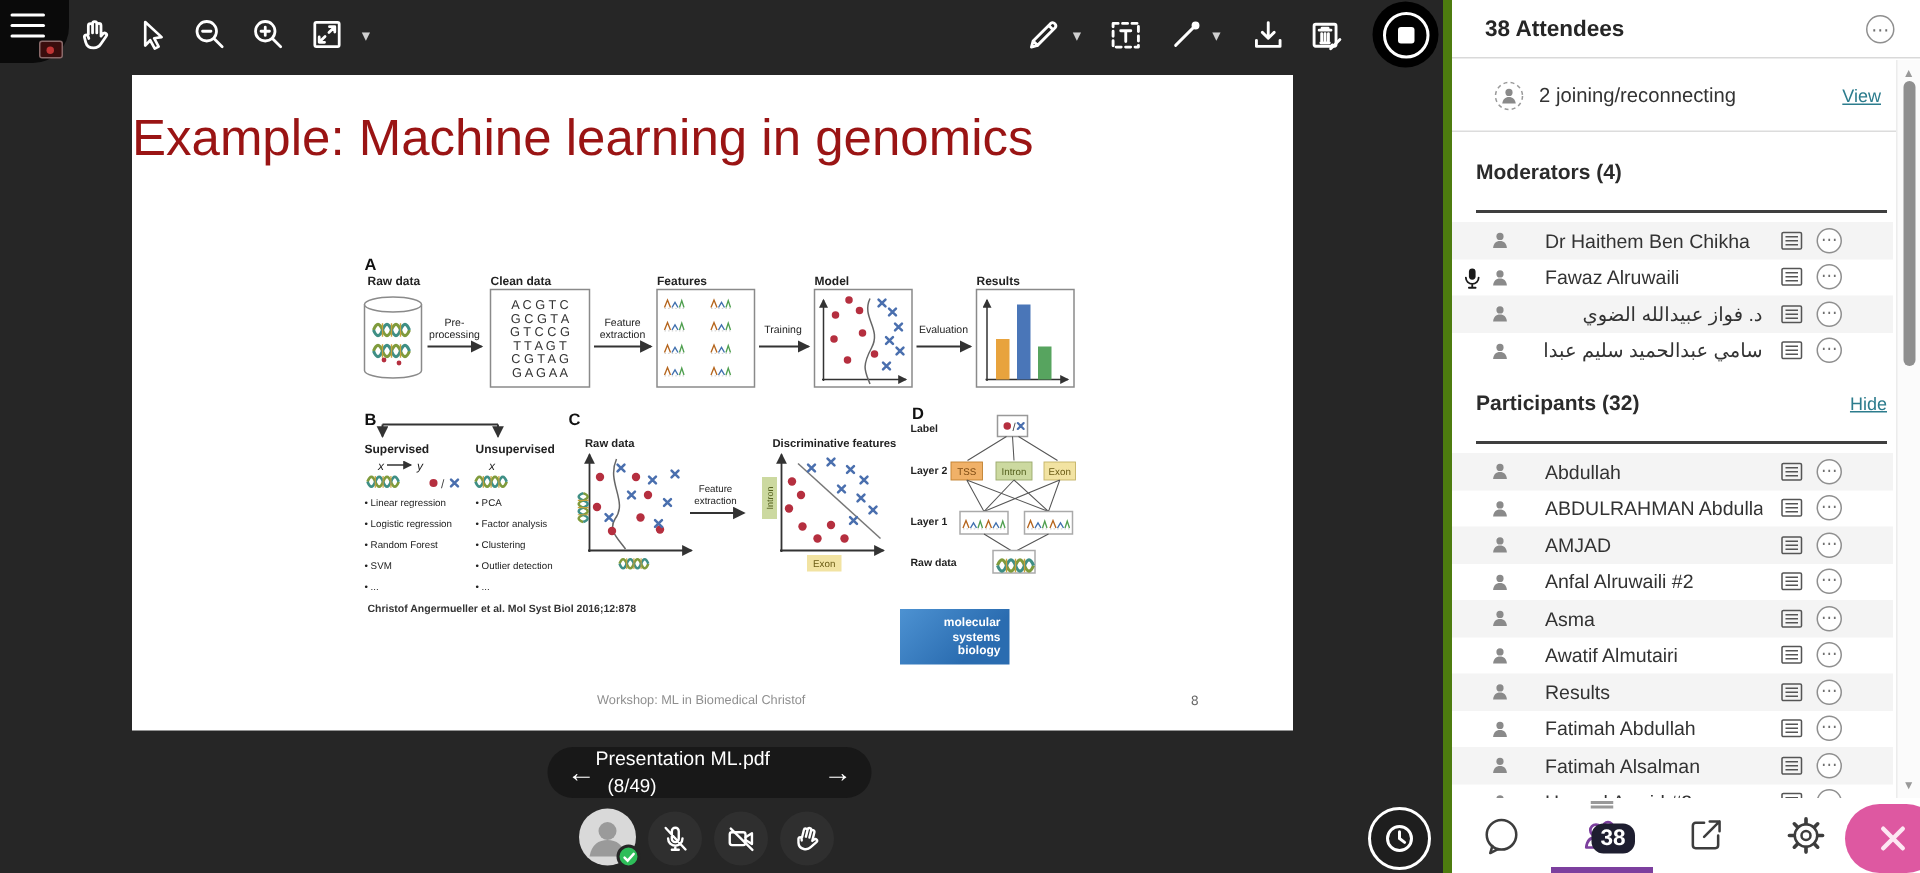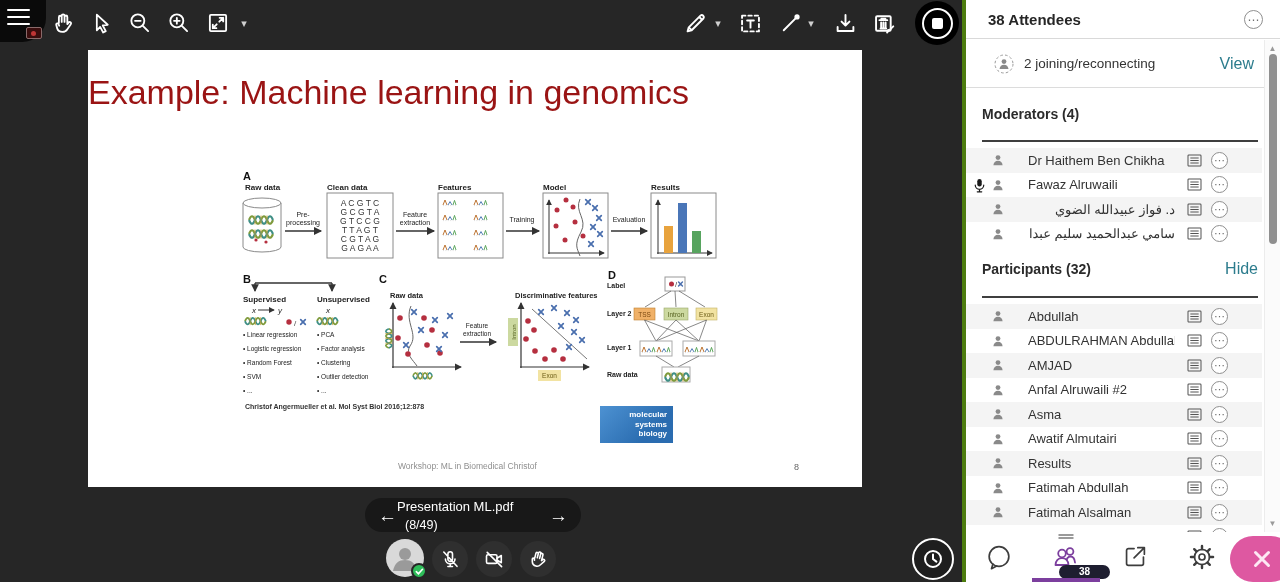--- a/index.html
+++ b/index.html
@@ -44,31 +44,31 @@
   .avatar-check { position:absolute; right:-3px; bottom:-2px; width:16px; height:16px; border-radius:50%; background:#2ebd59; border:2px solid #262626; display:flex; align-items:center; justify-content:center; }
   .ctrl { position:absolute; top:541px; width:36px; height:36px; border-radius:50%; background:#2f2f2f; display:flex; align-items:center; justify-content:center; cursor:pointer; }
   .ctrl svg { stroke:#fff; fill:none; stroke-width:1.6; stroke-linecap:round; stroke-linejoin:round; }
 
   .video-tile { position:absolute; left:828px; top:531px; width:85px; height:50px; background:#3a3a3a; border-radius:3px; }
   .tile-avatar { position:absolute; left:23px; top:4px; width:38px; height:38px; border-radius:50%; background:#5f5f5f; overflow:hidden; }
   .tile-name { position:absolute; left:5px; bottom:3px; font-size:11px; font-weight:bold; color:#fff; text-shadow:0 1px 2px #000; }
   .clock-btn { position:absolute; left:912px; top:538px; width:42px; height:42px; border-radius:50%; border:2px solid #fff; background:rgba(0,0,0,.2); display:flex; align-items:center; justify-content:center; cursor:pointer; }
 
   
-  .panel { position:absolute; right:0; top:0; width:318px; height:582px; background:#fff; border-left:4px solid #4d7c0f; }
+  .panel { position:absolute; right:0; top:0; width:318px; height:582px; background:#fff; border-left:6px solid #4d7c0f; }
   .panel-header { position:absolute; top:0; left:0; right:0; height:39px; border-bottom:1px solid #d9d9d9; display:flex; align-items:center; background:#fff; }
   .panel-title { font-size:15px; font-weight:bold; color:#262626; margin-left:22px; }
   .ellipsis-btn { width:19px; height:19px; border-radius:50%; border:1px solid #8f8f8f; color:#6f6f6f; font-size:12px; line-height:1;
                   display:flex; align-items:center; justify-content:center; cursor:pointer; background:#fff; flex:none; }
   .panel-header .ellipsis-btn { position:absolute; right:17px; top:10px; }
 
   .panel-body { position:absolute; top:40px; bottom:50px; left:0; right:0; overflow:hidden; background:#fff; }
   .joining-row { position:relative; height:48px; border-bottom:1px solid #dcdcdc; display:flex; align-items:center; padding-left:28px; }
   .joining-text { font-size:13.5px; color:#333; margin-left:10px; }
-  .link { position:absolute; right:26px; font-size:16px; color:#2c7c8d; cursor:pointer; }
+  .link { position:absolute; right:26px; font-size:12px; color:#2c7c8d; text-decoration:underline; cursor:pointer; }
 
   .sect-head { margin:18px 22px 0 16px; padding-bottom:18px; border-bottom:2px solid #3f3f3f;
                display:flex; align-items:baseline; justify-content:space-between; }
   .sect-title { font-size:14px; font-weight:bold; color:#2b2b2b; }
   .sect-head .link { position:static; }
 
   .rows { margin-top:6px; }
   .arow { position:relative; height:24.5px; display:flex; align-items:center; padding:0 34px 0 26px; margin-right:18px;gap:12px; }
   .arow:nth-child(odd) { background:#f4f4f4; }
   .arow .pname { flex:1; font-size:13px; color:#333; white-space:nowrap; overflow:hidden; margin-left:12px; }
@@ -81,22 +81,22 @@
   .scroll-thumb { position:absolute; left:4px; top:14px; width:8px; height:190px; background:#8f8f8f; border-radius:4px; cursor:pointer; }
 
   
   .tabbar { position:absolute; bottom:0; left:0; right:0; height:50px; background:#fff; }
   .tab { position:absolute; top:0; height:50px; display:flex; align-items:center; justify-content:center; cursor:pointer; }
   .tab svg { stroke:#3d3d3d; fill:none; stroke-width:1.8; stroke-linecap:round; stroke-linejoin:round; }
   .tab-people { left:66px; width:68px; }
   .tab-people::after { content:""; position:absolute; left:0; right:0; bottom:0; height:4px; background:#7c3f9e; }
   .drag-handle { position:absolute; top:2px; left:50%; transform:translateX(-50%); width:15px; }
   .drag-handle i { display:block; height:1.5px; background:#9a9a9a; margin-bottom:1.5px; }
-  .tab-badge { position:absolute; left:27px; top:33px; background:#1e1e30; color:#fff; font-size:10px; font-weight:bold;
-               padding:1px 20px 2px; border-radius:8px; }
+  .tab-badge { position:absolute; left:27px; top:17px; background:#1e1e30; color:#fff; font-size:15px; font-weight:bold;
+               padding:1px 6px 2px; border-radius:8px; }
   .close-btn { position:absolute; right:-14px; top:4px; width:64px; height:46px; background:#de58a1; border-radius:24px;
                display:flex; align-items:center; justify-content:center; cursor:pointer; }
 
   svg text { font-family:"Liberation Sans", sans-serif; }
 </style>
 </head>
 <body>
 
 <div class="app">
 

